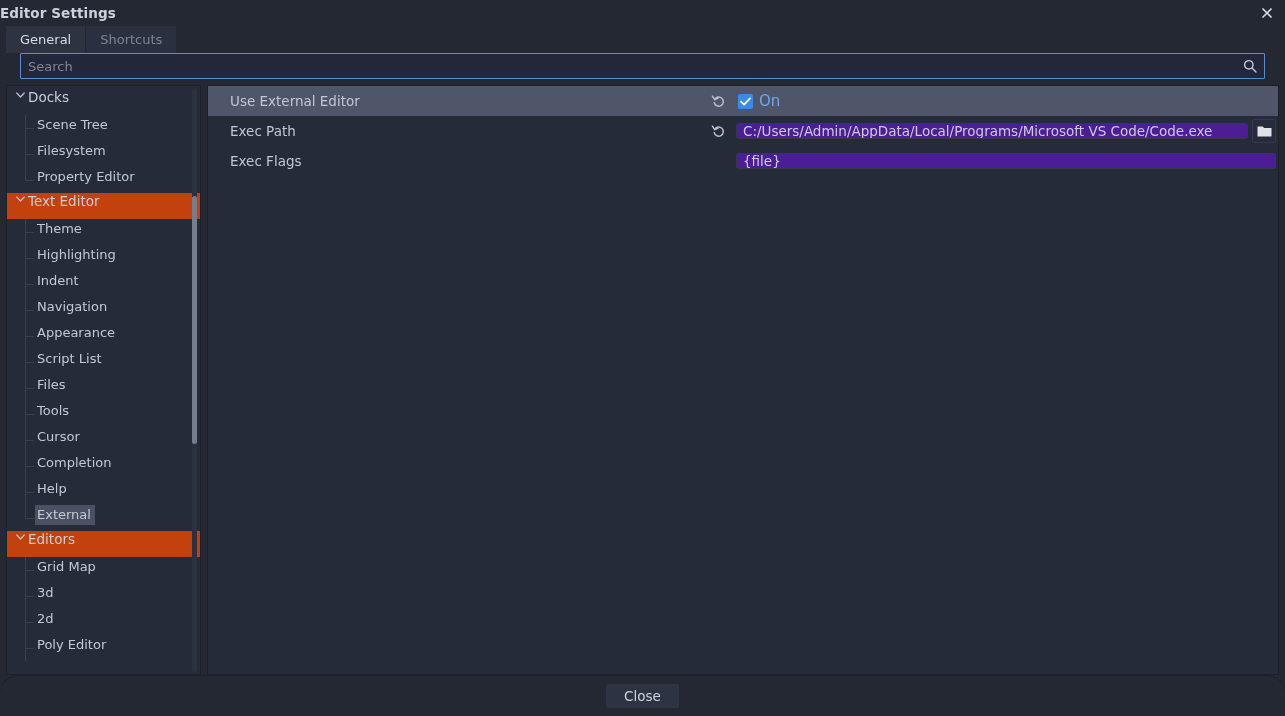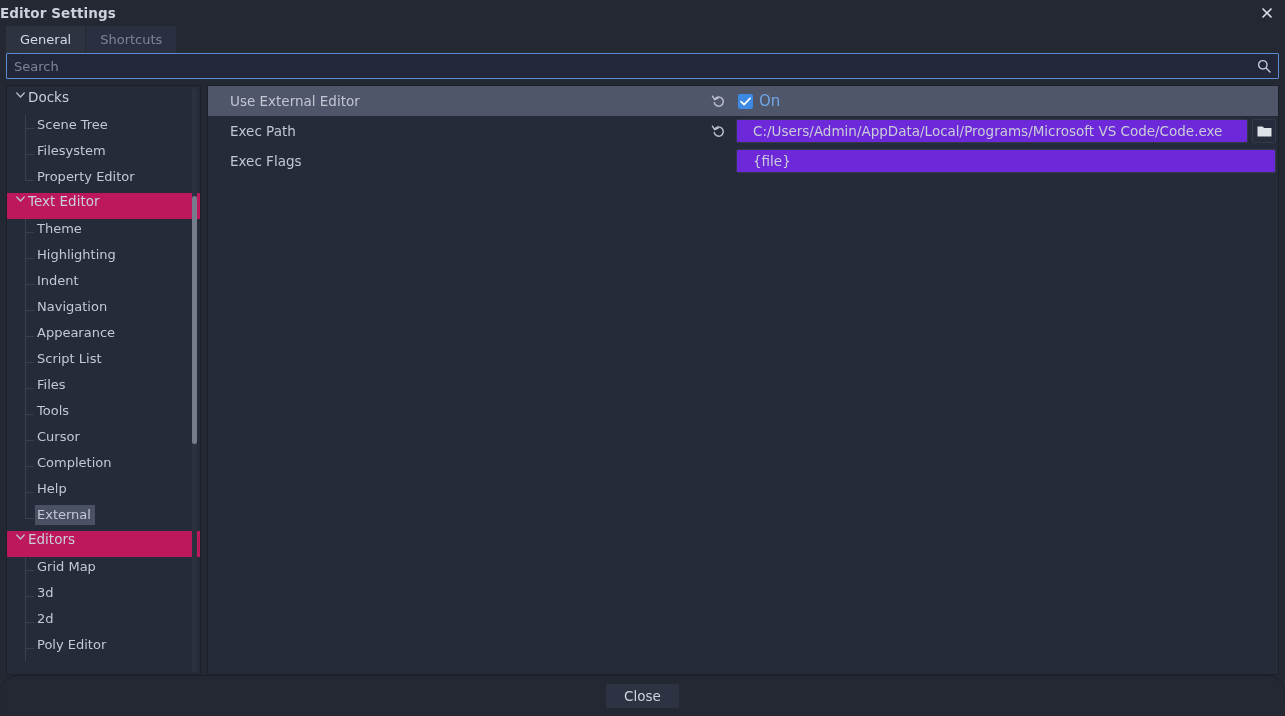--- a/index.html
+++ b/index.html
@@ -74,21 +74,21 @@
     margin-right: 1px;
   }
   .tab.active {
     background: #2e3342;
     color: #d5dae5;
   }
 
   
   .searchwrap {
     flex: 0 0 26px;
-    margin: 0 6px;
+    margin: 0 20px;
     position: relative;
   }
   .search-input {
     width: 100%;
     height: 26px;
     box-sizing: border-box;
     background: #22273a;
     border: 1px solid #5b8bd0;
     color: #d0d5e0;
     font-family: "DejaVu Sans", sans-serif;
@@ -132,21 +132,21 @@
   }
   .tree-row {
     position: relative;
     height: 26px;
     display: flex;
     align-items: flex-start;
     cursor: pointer;
     box-sizing: border-box;
   }
   .tree-row.group { padding-left: 8px; }
-  .tree-row.group.sel { background: #be185d; }
+  .tree-row.group.sel { background: #c2410c; }
   .tree-row .caret {
     width: 11px;
     height: 11px;
     margin-right: 2px;
     flex: 0 0 11px;
     display: flex;
     align-items: center;
     justify-content: center;
   }
   .tree-row .lbl {
@@ -267,27 +267,27 @@
     margin-right: 6px;
     flex: 0 0 15px;
   }
   .chk-label {
     color: #6fa8e8;
     font-size: 15px;
   }
 
   .text-field {
     flex: 1 1 auto;
-    height: 24px;
-    background: #6d28d9;
+    height: 16px;
+    background: #4c1d95;
     border: 1px solid #333a4b;
     box-sizing: border-box;
     display: flex;
     align-items: center;
-    padding: 0 16px;
+    padding: 0 6px;
     font-size: 13.5px;
     color: #c8cdd9;
     border-radius: 2px;
     overflow: hidden;
     white-space: nowrap;
     cursor: text;
   }
   .folder-btn {
     width: 24px;
     height: 24px;

